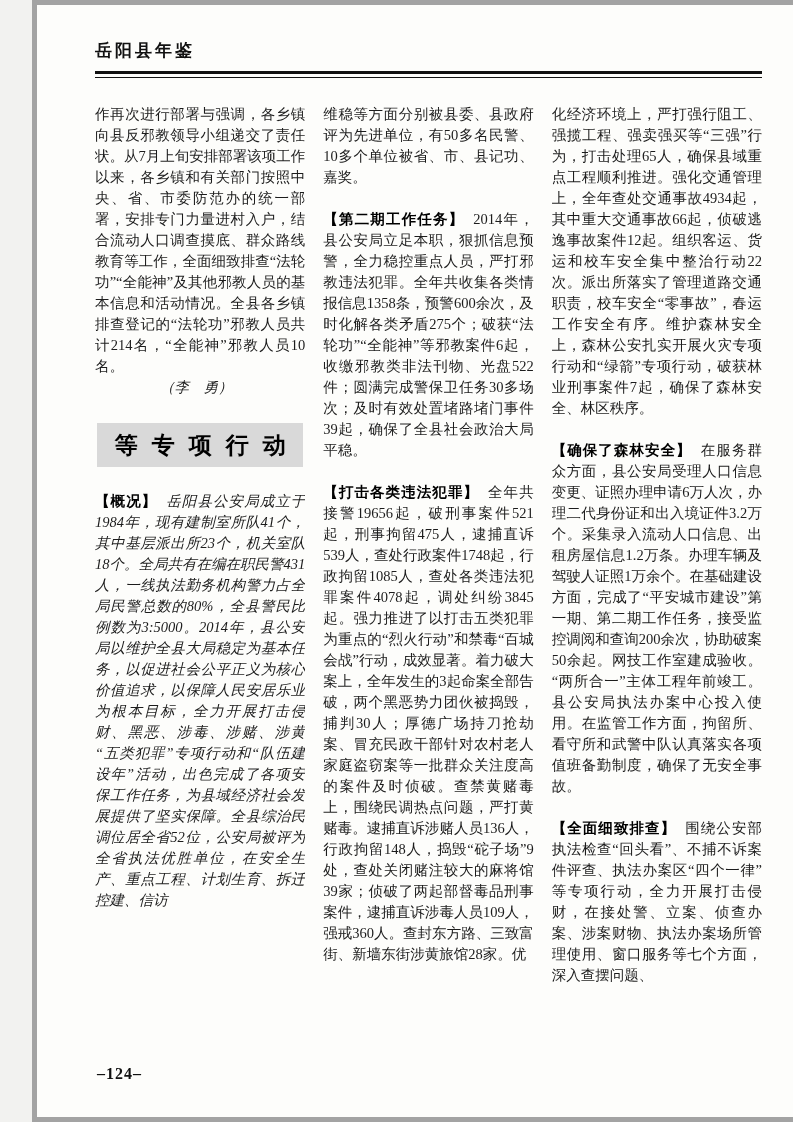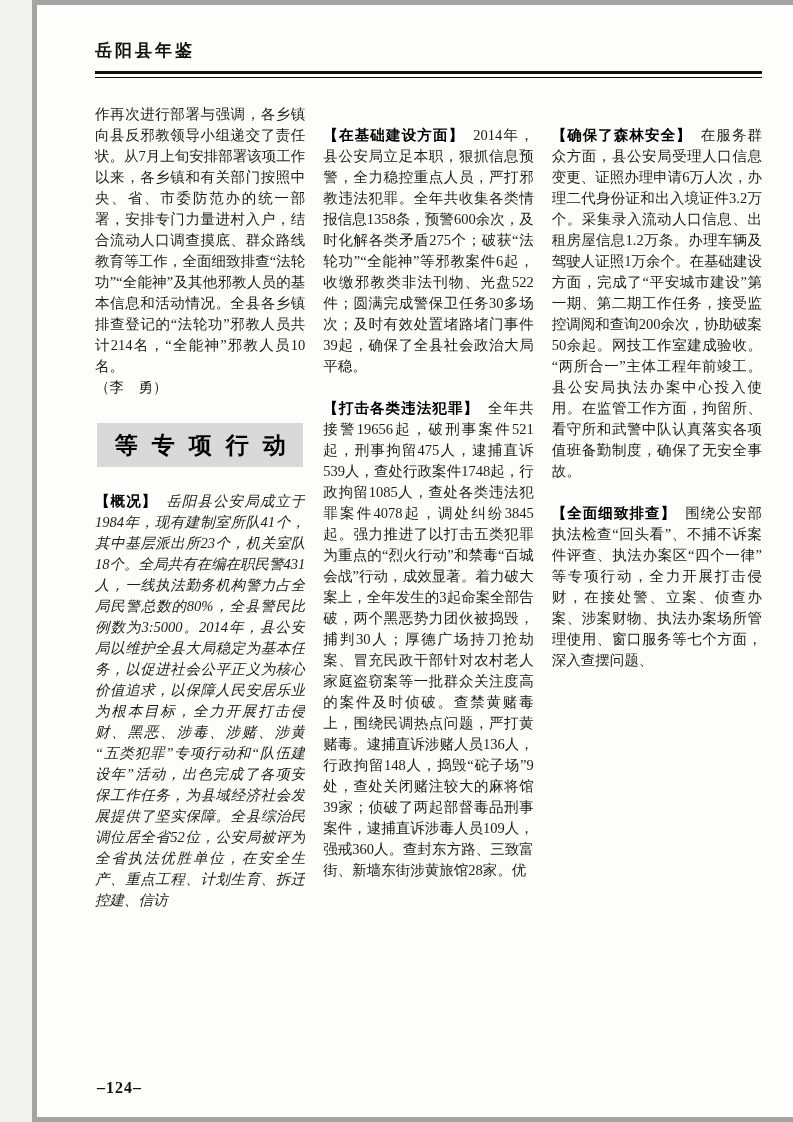--- a/index.html
+++ b/index.html
@@ -55,23 +55,24 @@
     font-weight: 700;
     font-style: normal;
     margin-right: 9px;
     color: #000;
   }
   .fangsong .entry-body { font-style: italic; }
 
   .author {
     font-size: 14.5px;
     line-height: 21px;
-    text-align: left;
+    text-align: center;
     padding-right: 8px;
     color: #1c1c1c;
+    font-style: italic;
   }
 
   .section-box {
     margin: 25px 2px 24px 2px;
     background: #d9d9d9;
     height: 44px;
     display: flex;
     align-items: center;
     justify-content: center;
   }
@@ -80,21 +81,21 @@
     font-weight: 700;
     font-size: 23px;
     letter-spacing: 14px;
     padding-left: 14px; 
     color: #000;
   }
 
   .page-footer {
     position: absolute;
     left: 60px;
-    bottom: 20px;
+    bottom: 34px;
     font-size: 16px;
     font-weight: 700;
     letter-spacing: 1px;
     color: #111;
   }
 </style>
 </head>
 <body>
 
 <div class="page">
@@ -112,29 +113,31 @@
       <p class="author">（李　勇）</p>
       <div class="section-box">
         <span>等专项行动</span>
       </div>
       <p class="body-text entry fangsong" style="margin-top:0;">
         <b class="entry-label">【概况】</b><span class="entry-body">岳阳县公安局成立于1984年，现有建制室所队41个，其中基层派出所23个，机关室队18个。全局共有在编在职民警431人，一线执法勤务机构警力占全局民警总数的80%，全县警民比例数为3:5000。2014年，县公安局以维护全县大局稳定为基本任务，以促进社会公平正义为核心价值追求，以保障人民安居乐业为根本目标，全力开展打击侵财、黑恶、涉毒、涉赌、涉黄“五类犯罪”专项行动和“队伍建设年”活动，出色完成了各项安保工作任务，为县域经济社会发展提供了坚实保障。全县综治民调位居全省52位，公安局被评为全省执法优胜单位，在安全生产、重点工程、计划生育、拆迁控建、信访</span>
       </p>
     </section>
 
     <section class="col">
+      <p class="body-text continuation">维稳等方面分别被县委、县政府评为先进单位，有50多名民警、10多个单位被省、市、县记功、嘉奖。</p>
       <p class="body-text entry">
-        <b class="entry-label">【在基础建设方面】</b><span class="entry-body">2014年，县公安局立足本职，狠抓信息预警，全力稳控重点人员，严打邪教违法犯罪。全年共收集各类情报信息1358条，预警600余次，及时化解各类矛盾275个；破获“法轮功”“全能神”等邪教案件6起，收缴邪教类非法刊物、光盘522件；圆满完成警保卫任务30多场次；及时有效处置堵路堵门事件39起，确保了全县社会政治大局平稳。</span>
+        <b class="entry-label">【第二期工作任务】</b><span class="entry-body">2014年，县公安局立足本职，狠抓信息预警，全力稳控重点人员，严打邪教违法犯罪。全年共收集各类情报信息1358条，预警600余次，及时化解各类矛盾275个；破获“法轮功”“全能神”等邪教案件6起，收缴邪教类非法刊物、光盘522件；圆满完成警保卫任务30多场次；及时有效处置堵路堵门事件39起，确保了全县社会政治大局平稳。</span>
       </p>
       <p class="body-text entry">
         <b class="entry-label">【打击各类违法犯罪】</b><span class="entry-body">全年共接警19656起，破刑事案件521起，刑事拘留475人，逮捕直诉539人，查处行政案件1748起，行政拘留1085人，查处各类违法犯罪案件4078起，调处纠纷3845起。强力推进了以打击五类犯罪为重点的“烈火行动”和禁毒“百城会战”行动，成效显著。着力破大案上，全年发生的3起命案全部告破，两个黑恶势力团伙被捣毁，捕判30人；厚德广场持刀抢劫案、冒充民政干部针对农村老人家庭盗窃案等一批群众关注度高的案件及时侦破。查禁黄赌毒上，围绕民调热点问题，严打黄赌毒。逮捕直诉涉赌人员136人，行政拘留148人，捣毁“砣子场”9处，查处关闭赌注较大的麻将馆39家；侦破了两起部督毒品刑事案件，逮捕直诉涉毒人员109人，强戒360人。查封东方路、三致富街、新墙东街涉黄旅馆28家。优</span>
       </p>
     </section>
 
     <section class="col">
+      <p class="body-text continuation">化经济环境上，严打强行阻工、强揽工程、强卖强买等“三强”行为，打击处理65人，确保县域重点工程顺利推进。强化交通管理上，全年查处交通事故4934起，其中重大交通事故66起，侦破逃逸事故案件12起。组织客运、货运和校车安全集中整治行动22次。派出所落实了管理道路交通职责，校车安全“零事故”，春运工作安全有序。维护森林安全上，森林公安扎实开展火灾专项行动和“绿箭”专项行动，破获林业刑事案件7起，确保了森林安全、林区秩序。</p>
       <p class="body-text entry">
         <b class="entry-label">【确保了森林安全】</b><span class="entry-body">在服务群众方面，县公安局受理人口信息变更、证照办理申请6万人次，办理二代身份证和出入境证件3.2万个。采集录入流动人口信息、出租房屋信息1.2万条。办理车辆及驾驶人证照1万余个。在基础建设方面，完成了“平安城市建设”第一期、第二期工作任务，接受监控调阅和查询200余次，协助破案50余起。网技工作室建成验收。“两所合一”主体工程年前竣工。县公安局执法办案中心投入使用。在监管工作方面，拘留所、看守所和武警中队认真落实各项值班备勤制度，确保了无安全事故。</span>
       </p>
       <p class="body-text entry">
         <b class="entry-label">【全面细致排查】</b><span class="entry-body">围绕公安部执法检查“回头看”、不捕不诉案件评查、执法办案区“四个一律”等专项行动，全力开展打击侵财，在接处警、立案、侦查办案、涉案财物、执法办案场所管理使用、窗口服务等七个方面，深入查摆问题、</span>
       </p>
     </section>
 
   </main>
 

